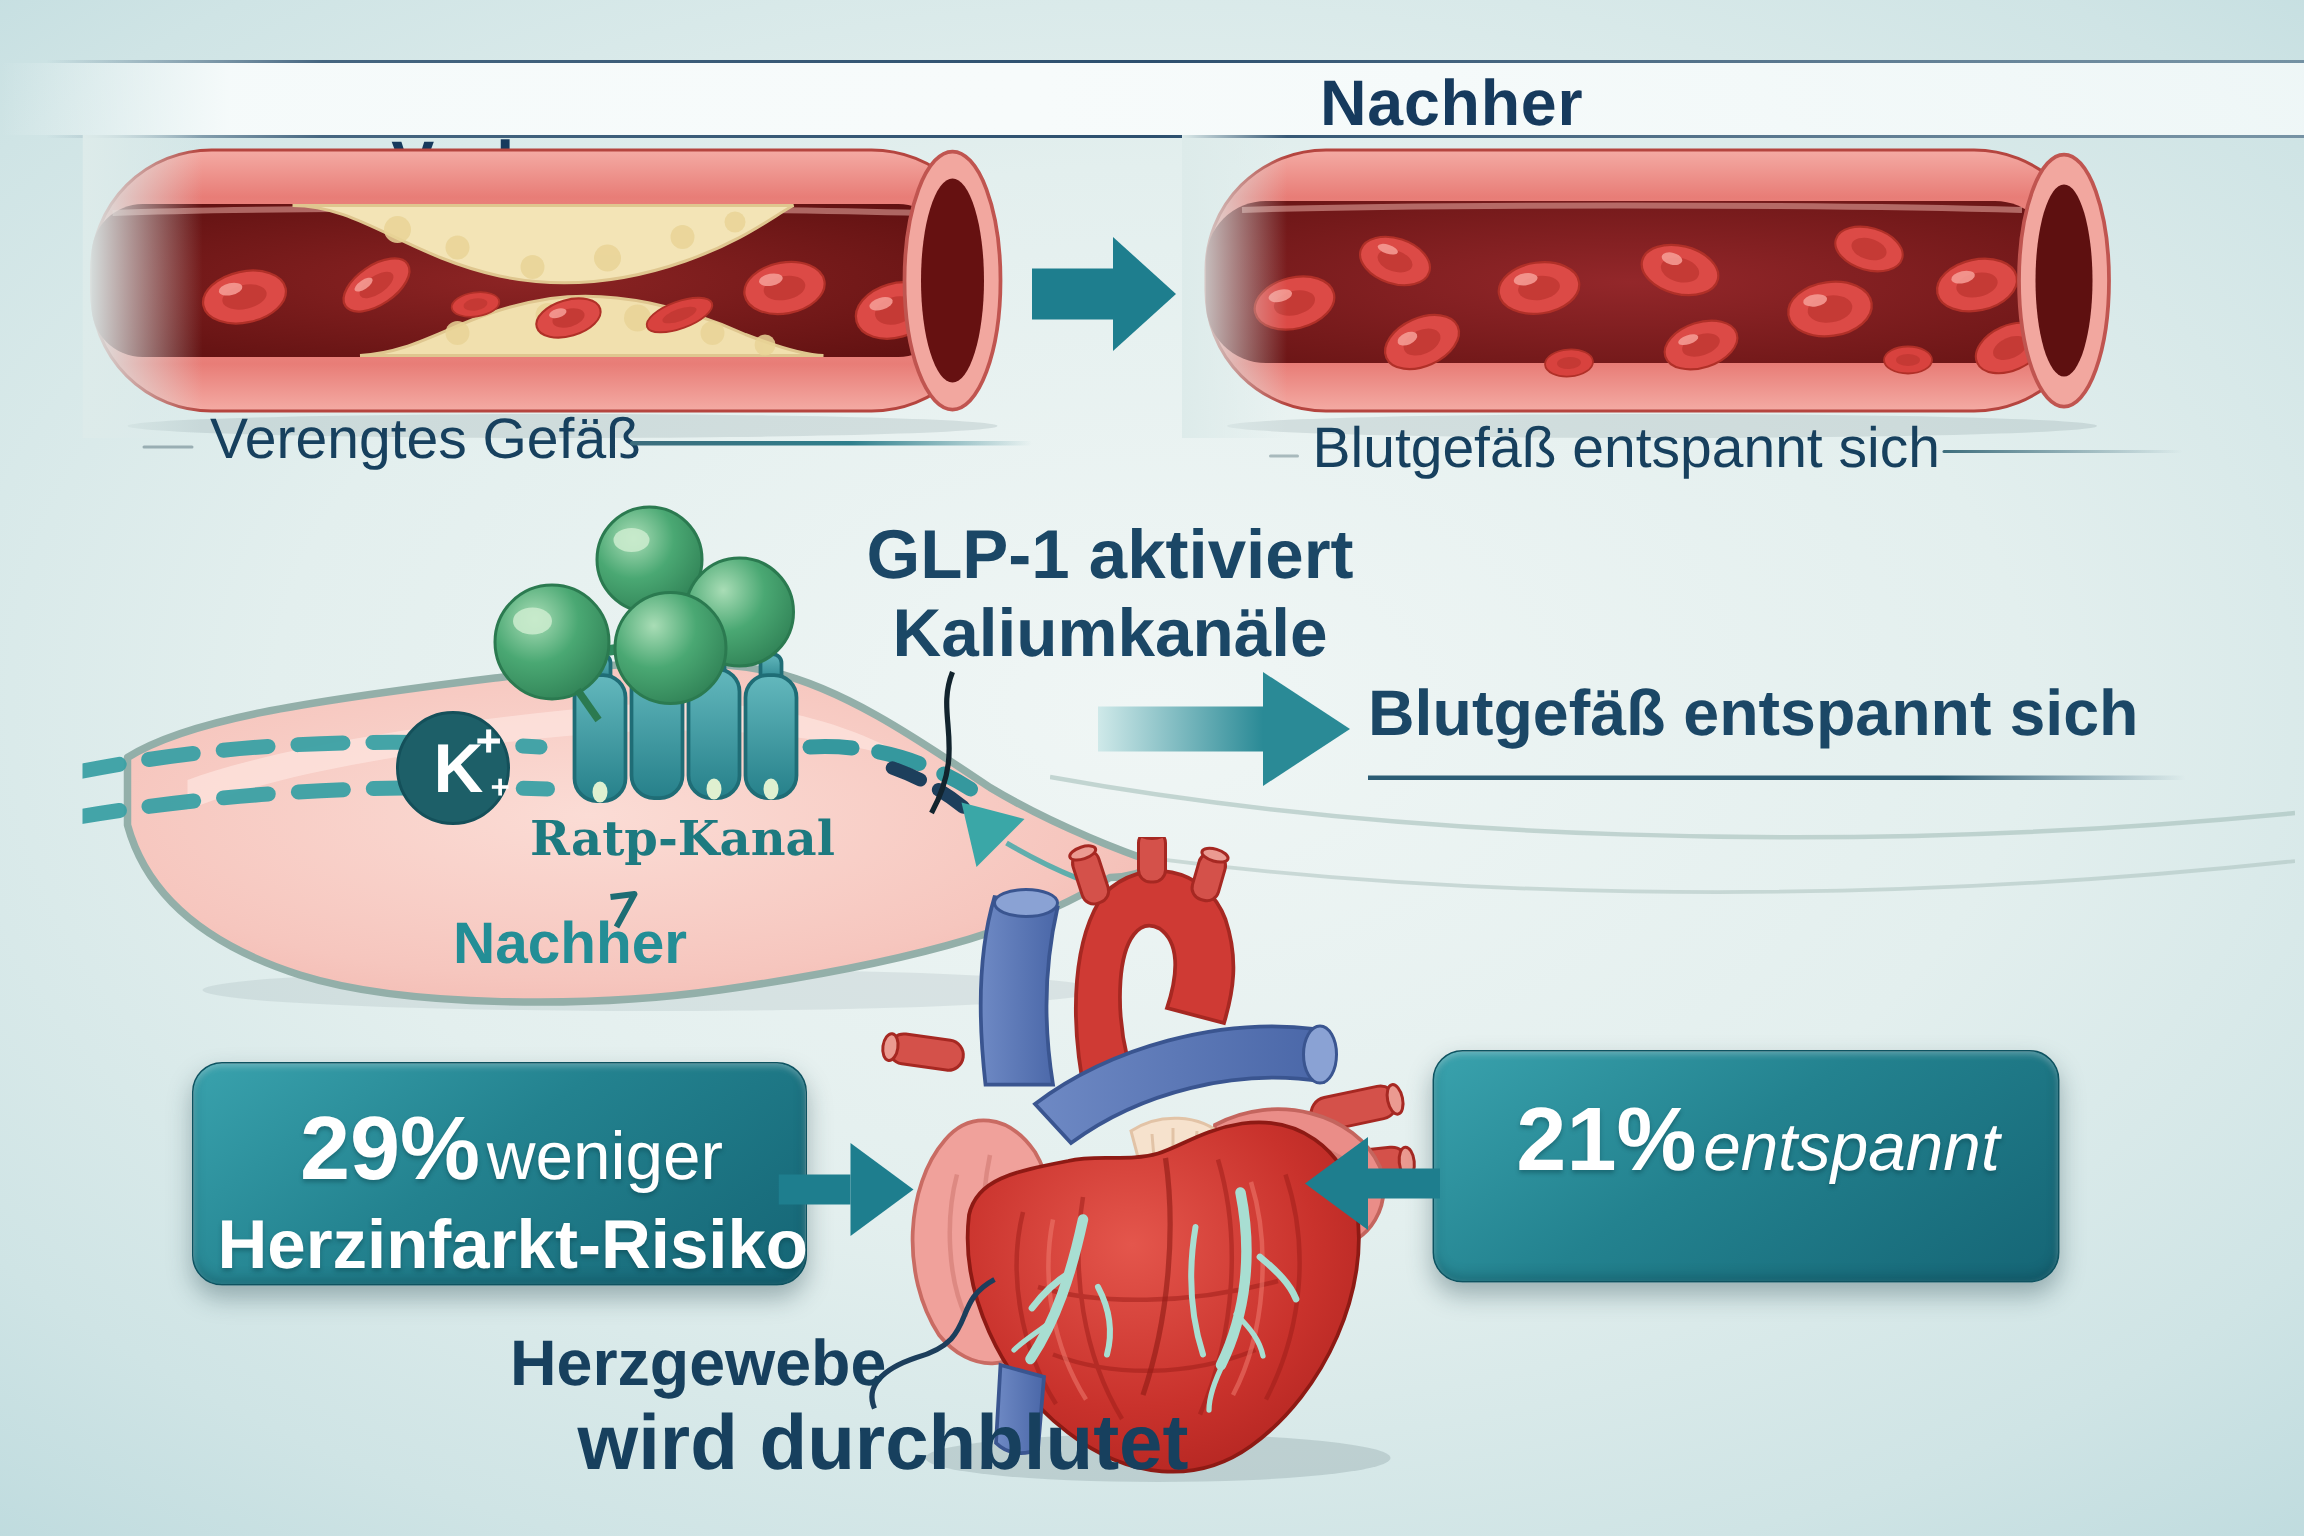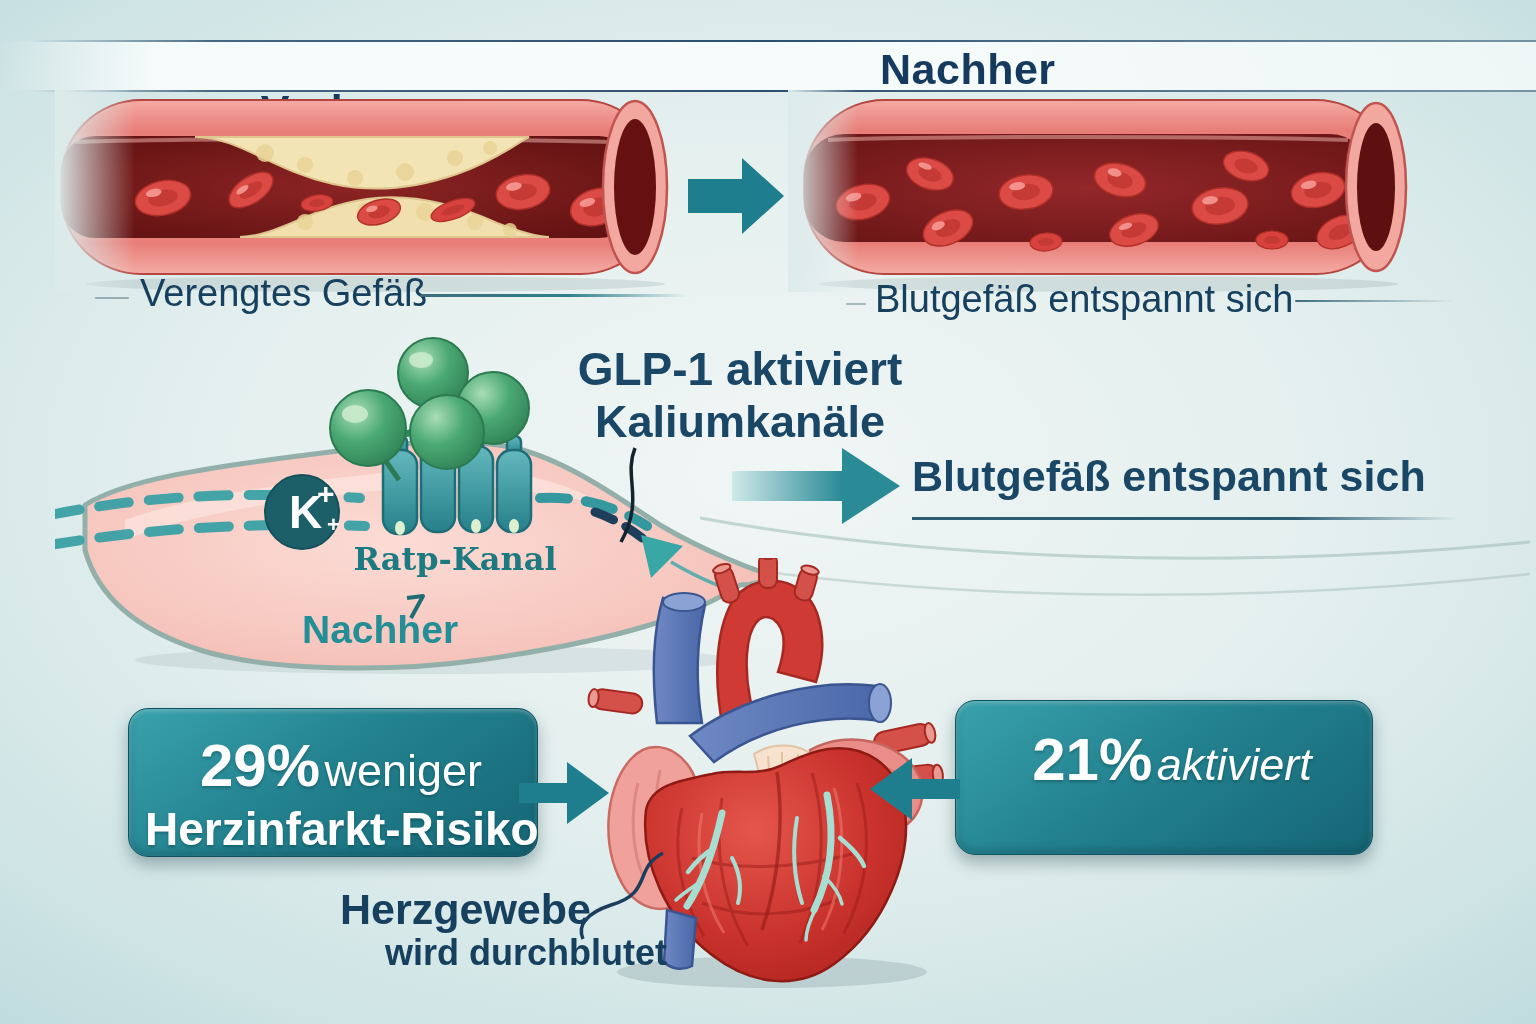--- a/index.html
+++ b/index.html
@@ -425,27 +425,27 @@
     <div class="stat-line stat-sub" style="margin-top:2px;">Herzinfarkt-Risiko</div>
   </div>
   <svg class="abs" style="left:519px;top:756px;" width="92" height="72" viewBox="0 0 92 72">
     <rect x="0" y="27" width="48" height="20" fill="#1e7e8e"></rect>
     <polygon points="48,6 90,37 48,68" fill="#1e7e8e"></polygon>
   </svg>
 
   <div class="abs stat-box" style="left:955px;top:700px;width:400px;height:153px;">
     <div class="stat-line" style="margin-top:24px;">
       <span class="stat-val">21%</span>
-      <span class="stat-qual it">aktiviert</span>
+      <span class="stat-qual it">entspannt</span>
     </div>
   </div>
   <svg class="abs" style="left:868px;top:752px;" width="92" height="72" viewBox="0 0 92 72">
     <rect x="44" y="27" width="48" height="20" fill="#1e7e8e"></rect>
     <polygon points="44,6 2,37 44,68" fill="#1e7e8e"></polygon>
   </svg>
 
   <svg class="abs" style="left:545px;top:845px;" width="130" height="100" viewBox="0 0 130 100">
     <path d="M118,8 C88,24 108,48 66,60 C42,68 32,80 38,94" stroke="#1c3e5c" stroke-width="3.5" fill="none"></path>
   </svg>
   <div class="abs heartcap" style="left:340px;top:885px;font-size:43px;">Herzgewebe</div>
-  <div class="abs heartcap" style="left:385px;top:932px;font-size:36px;">wird durchblutet</div>
+  <div class="abs heartcap" style="left:385px;top:932px;font-size:52px;">wird durchblutet</div>
 
 </div>
 
 </body></html>

